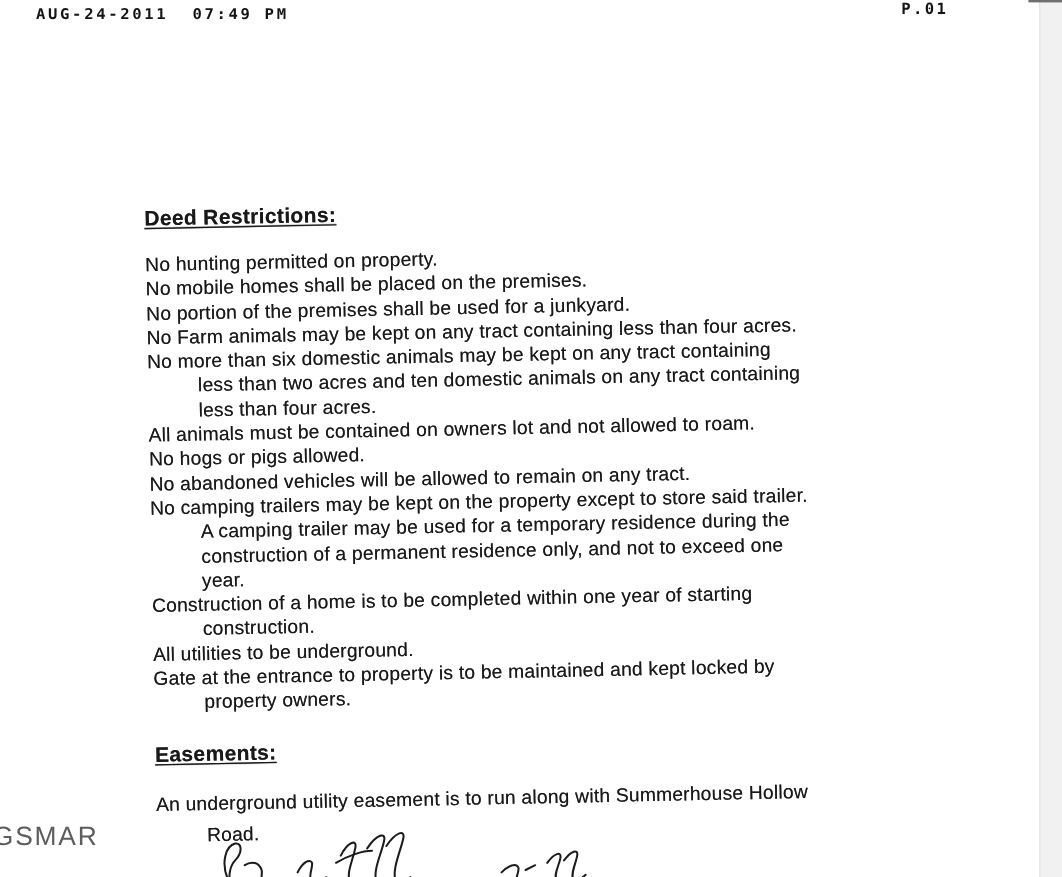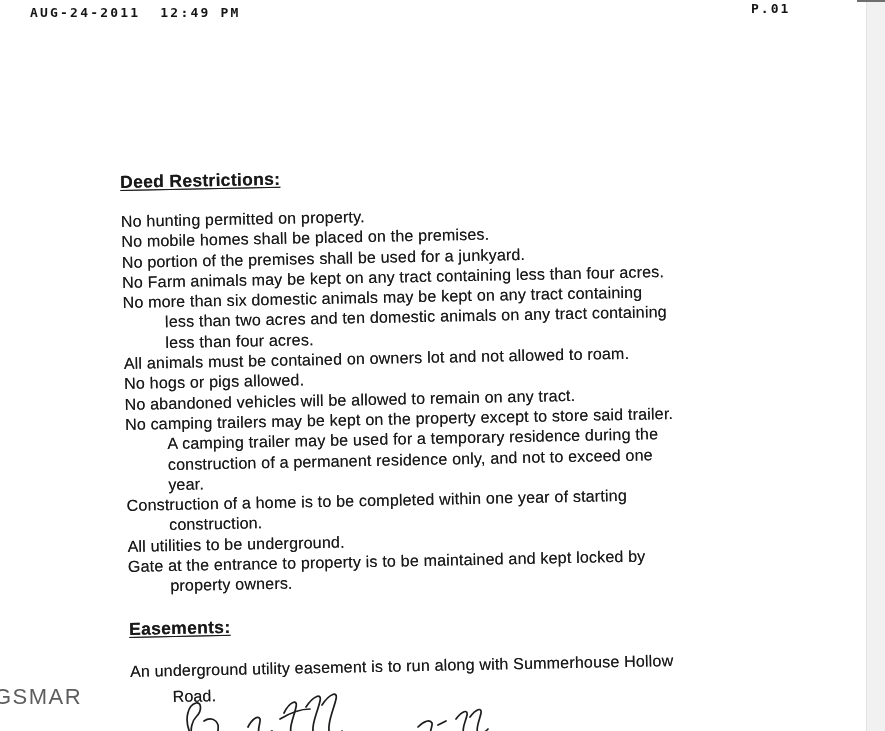--- a/index.html
+++ b/index.html
@@ -89,21 +89,21 @@
   .edge-top-line {
     position: absolute;
     left: 857px; top: 0;
     width: 28px; height: 2px;
     background: #6f6f6f;
   }
 </style>
 </head>
 <body>
 
-<div class="fax-time">AUG-24-2011  12:49 PM</div>
+<div class="fax-time">AUG-24-2011  07:49 PM</div>
 <div class="fax-pagenum">P.01</div>
 
 <div class="doc">
   <div id="sections">
       <div class="section">
         <div class="heading">Deed Restrictions:</div>
         <div class="line">No hunting permitted on property.</div>
         <div class="line">No mobile homes shall be placed on the premises.</div>
         <div class="line">No portion of the premises shall be used for a junkyard.</div>
         <div class="line">No Farm animals may be kept on any tract containing less than four acres.</div>

